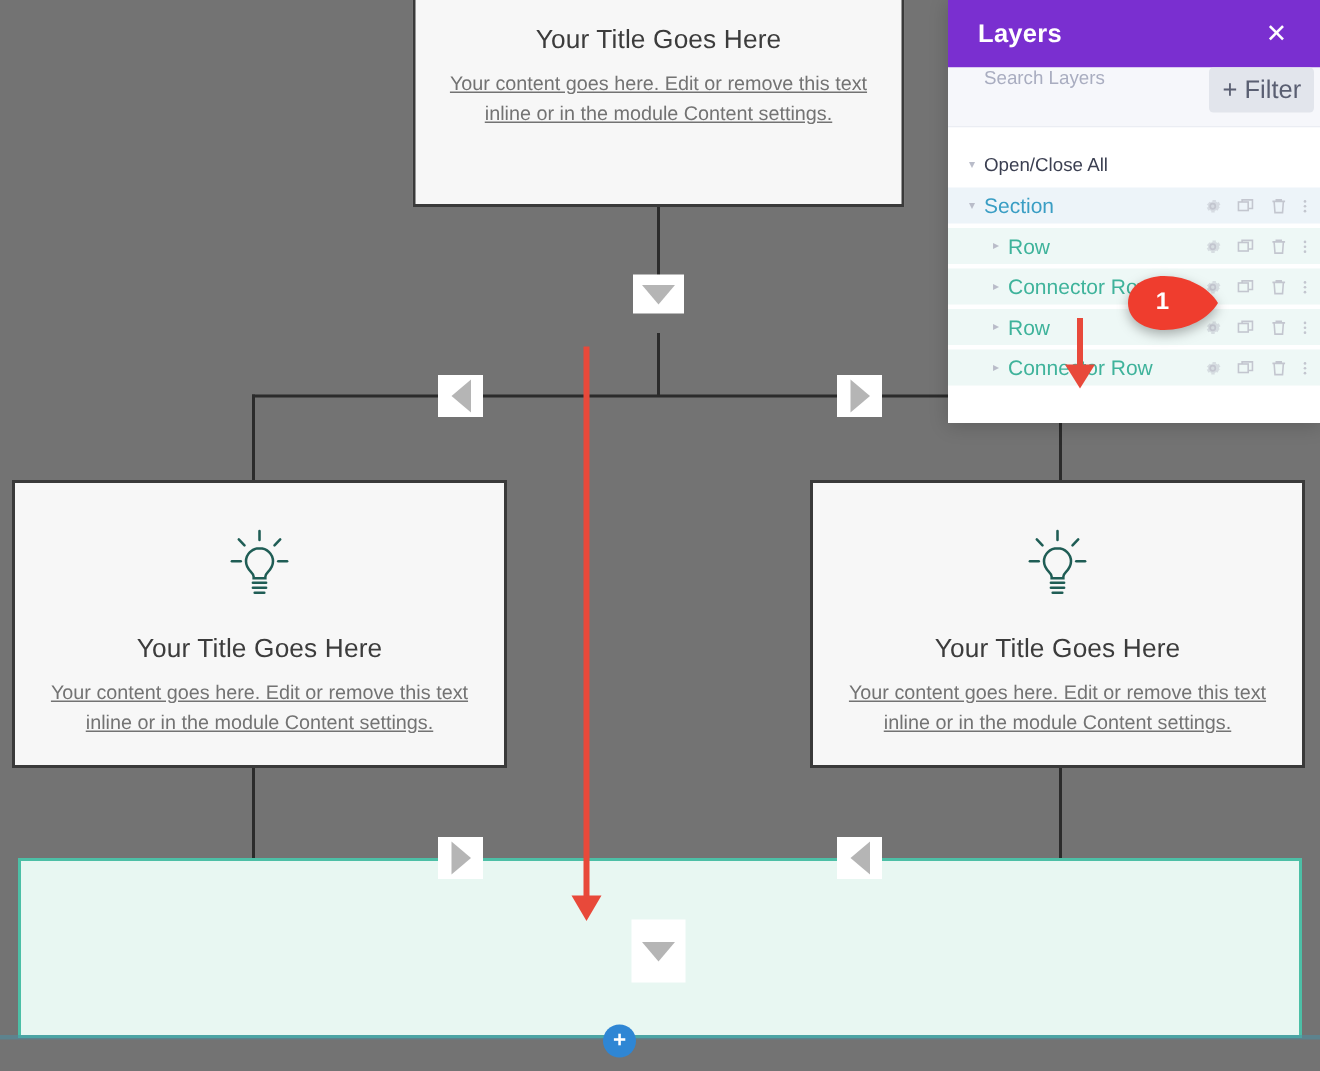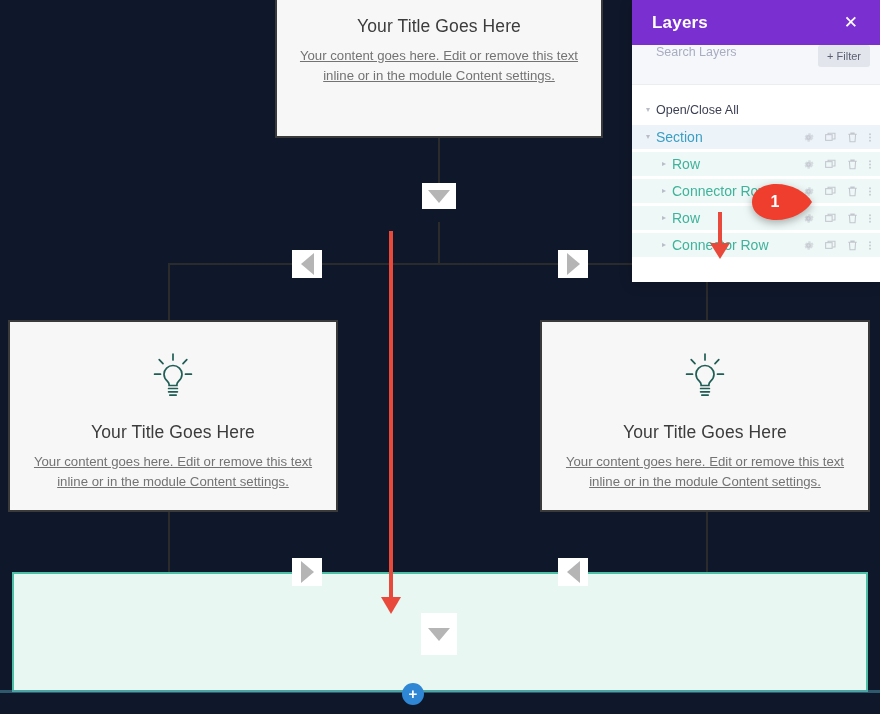--- a/index.html
+++ b/index.html
@@ -6,21 +6,21 @@
   html, body {
     margin: 0; padding: 0;
     width: 880px; height: 714px;
     overflow: hidden;
     background: #ffffff;
     font-family: "Liberation Sans", sans-serif;
   }
   #stage {
     position: relative;
     width: 880px; height: 714px;
-    background: #0f172a;
+    background: #737373;
   }
 
   
   .vline { position: absolute; width: 2px; background: #2b2b2b; }
   .hline { position: absolute; height: 2px; background: #2b2b2b; }
 
   
   .card {
     position: absolute;
     background: #f7f7f7;
@@ -197,21 +197,21 @@
     font-size: 12.5px;
     color: #a9adc0;
     font-family: "Liberation Sans", sans-serif;
     width: 150px;
     padding: 0;
   }
   #layers-search-input::placeholder { color: #a9adc0; }
   #layers-filter-button {
     background: #e2e5ec;
     color: #5a5f72;
-    font-size: 11px;
+    font-size: 17px;
     border-radius: 3px;
     padding: 5px 9px;
     cursor: pointer;
     white-space: nowrap;
   }
   #layers-list { padding: 10px 0 22px 0; background: #ffffff; }
   .layer-row {
     display: flex;
     align-items: center;
     height: 24px;

